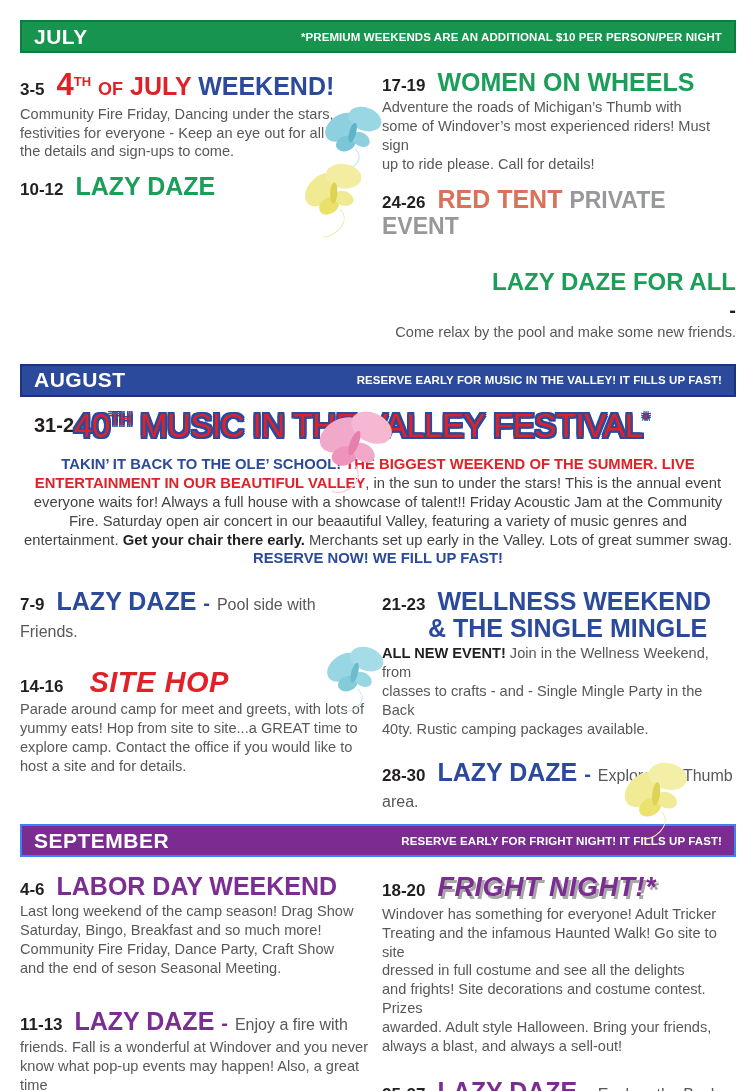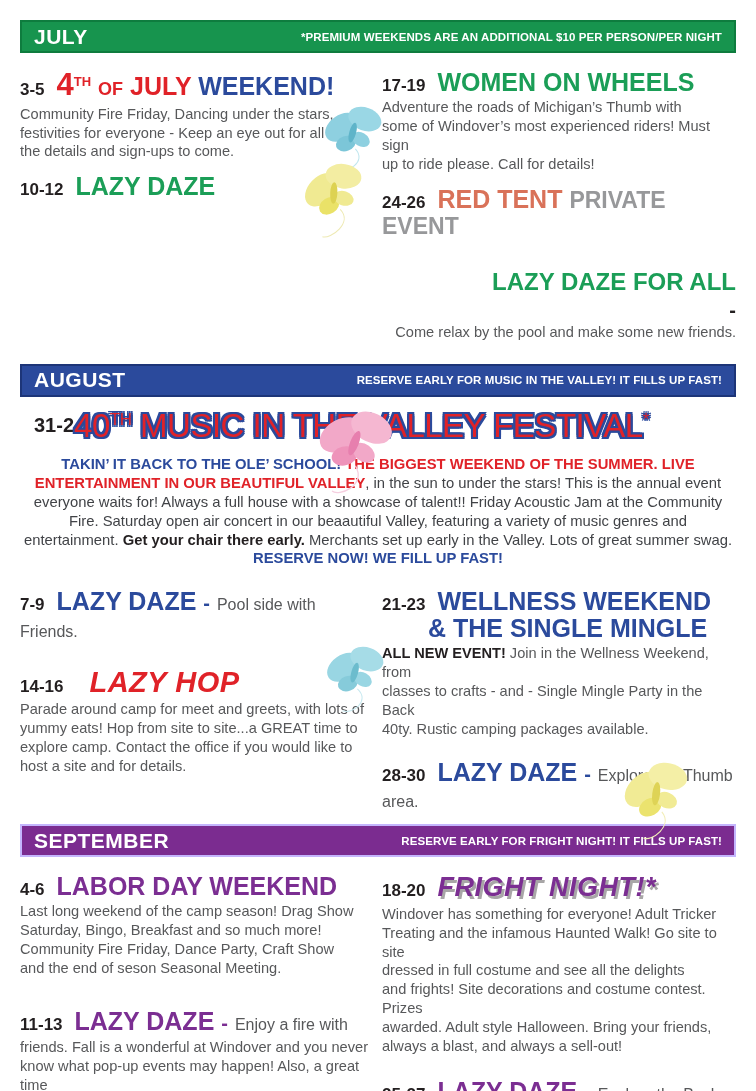--- a/index.html
+++ b/index.html
@@ -5,21 +5,21 @@
   html,body{margin:0;padding:0;background:#ffffff;}
   body{width:756px;font-family:"Liberation Sans",sans-serif;}
   .page{position:relative;width:756px;min-height:1091px;background:#fff;box-sizing:border-box;padding:20px 20px 10px;overflow:hidden;}
 
   
   .banner{display:flex;justify-content:space-between;align-items:center;height:29px;padding:0 12px;color:#fff;font-weight:bold;box-sizing:content-box;}
   .banner-month{font-size:21px;letter-spacing:.5px;}
   .banner-note{font-size:11.5px;letter-spacing:.1px;}
   .banner-july{background:#17944e;border:2px solid #0e7c3e;}
   .banner-august{background:#2b4a9c;border:2px solid #1d3578;margin-top:10px;}
-  .banner-september{background:#7b2c90;border:2px solid #c4b5fd;margin-top:10px;gap:23px;}
+  .banner-september{background:#7b2c90;border:2px solid #3b82f6;margin-top:10px;gap:23px;}
 
   
   .cols{display:flex;gap:8px;padding-top:4px;}
   .col{flex:1;min-width:0;}
 
   .event-title{margin:12px 0 3px;font-size:25px;font-weight:bold;line-height:1.05;}
   .dates{color:#231f20;font-size:17px;font-weight:bold;margin-right:5px;}
   .t-green{color:#1b9e57}
   .t-blue{color:#2b4a9c}
   .t-red{color:#e02228}
@@ -127,21 +127,21 @@
     <div class="col">
       <h3 class="event-title">
         <span class="dates">7-9</span>
         <span class="t-blue">LAZY DAZE</span>
         <span class="t-blue sep">-</span>
         <span class="lead">Pool side with Friends.</span>
       </h3>
 
       <h3 class="event-title" style="margin-top:26px;">
         <span class="dates">14-16</span>
-        <span class="sitehop">LAZY HOP</span>
+        <span class="sitehop">SITE HOP</span>
       </h3>
       <p class="desc">Parade around camp for meet and greets, with lots of
 yummy eats! Hop from site to site...a GREAT time to
 explore camp. Contact the office if you would like to
 host a site and for details.</p>
     </div>
 
     <div class="col">
       <h3 class="event-title">
         <span class="dates">21-23</span>

